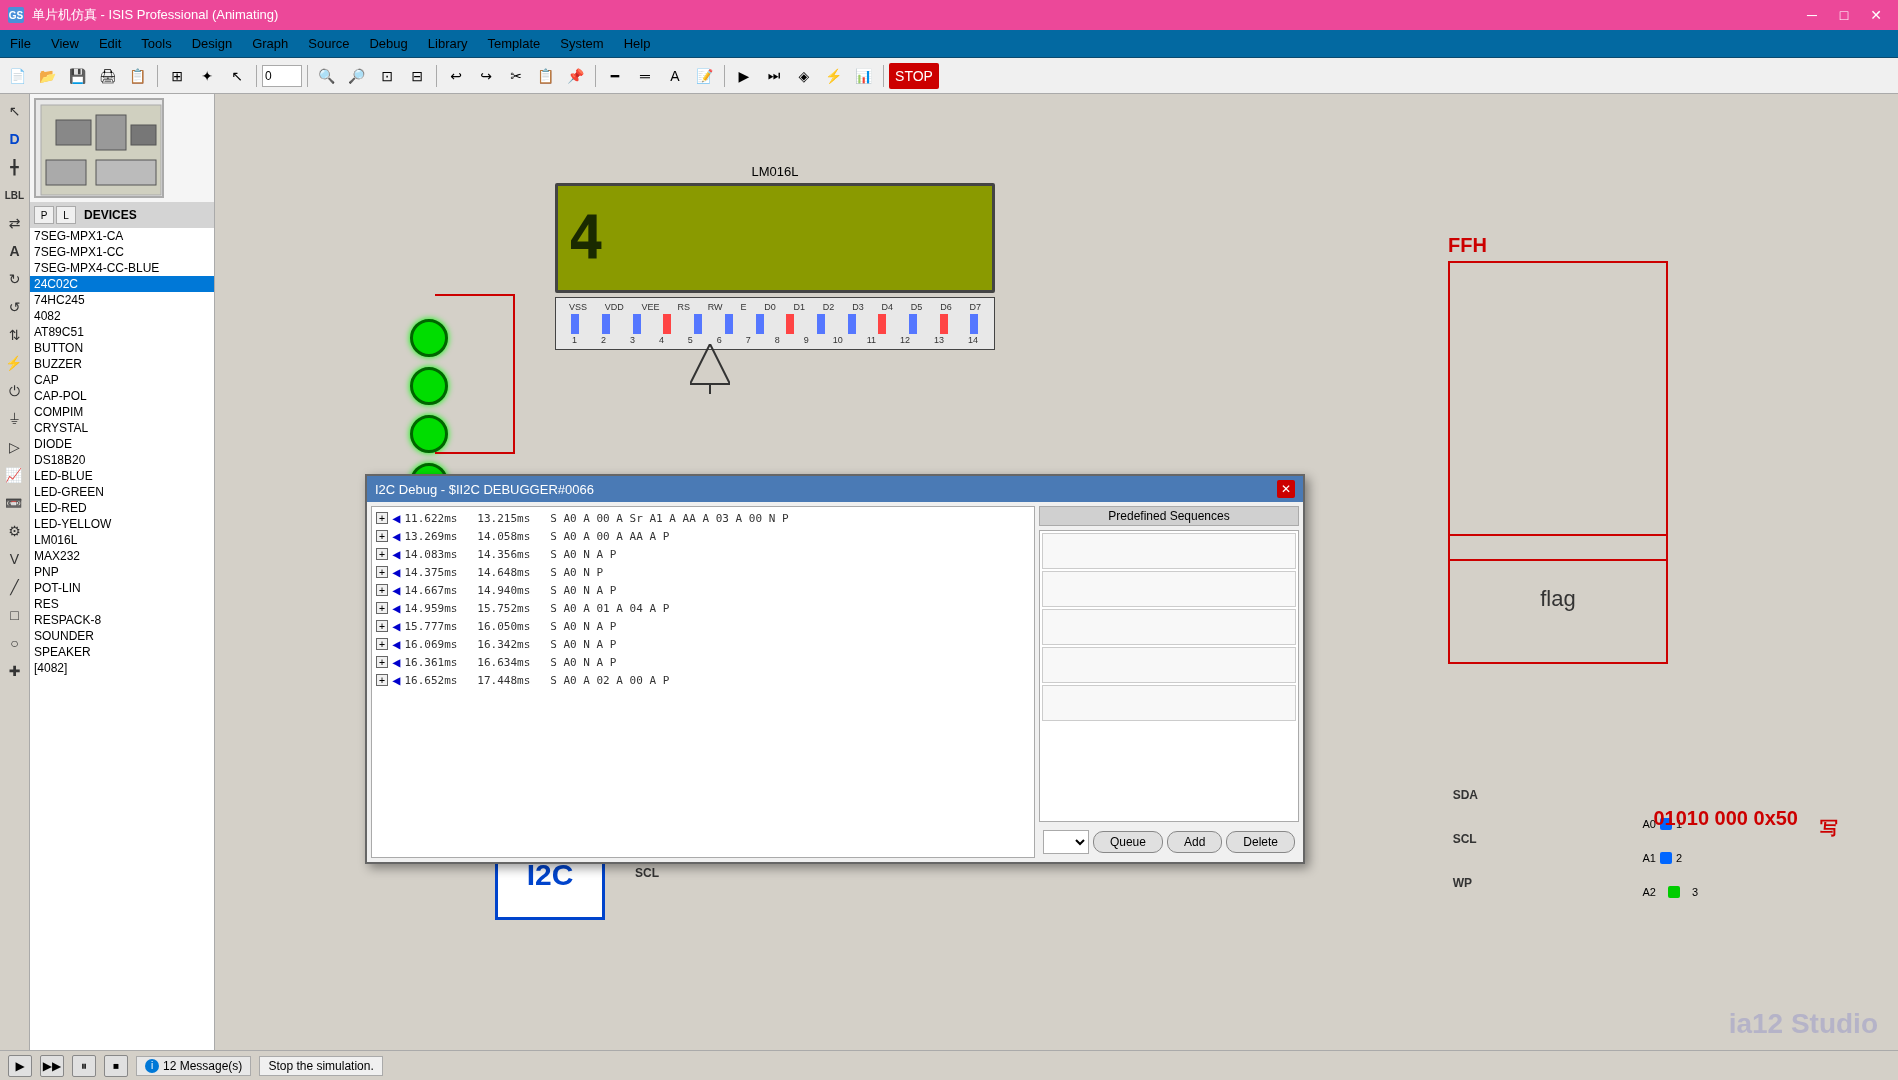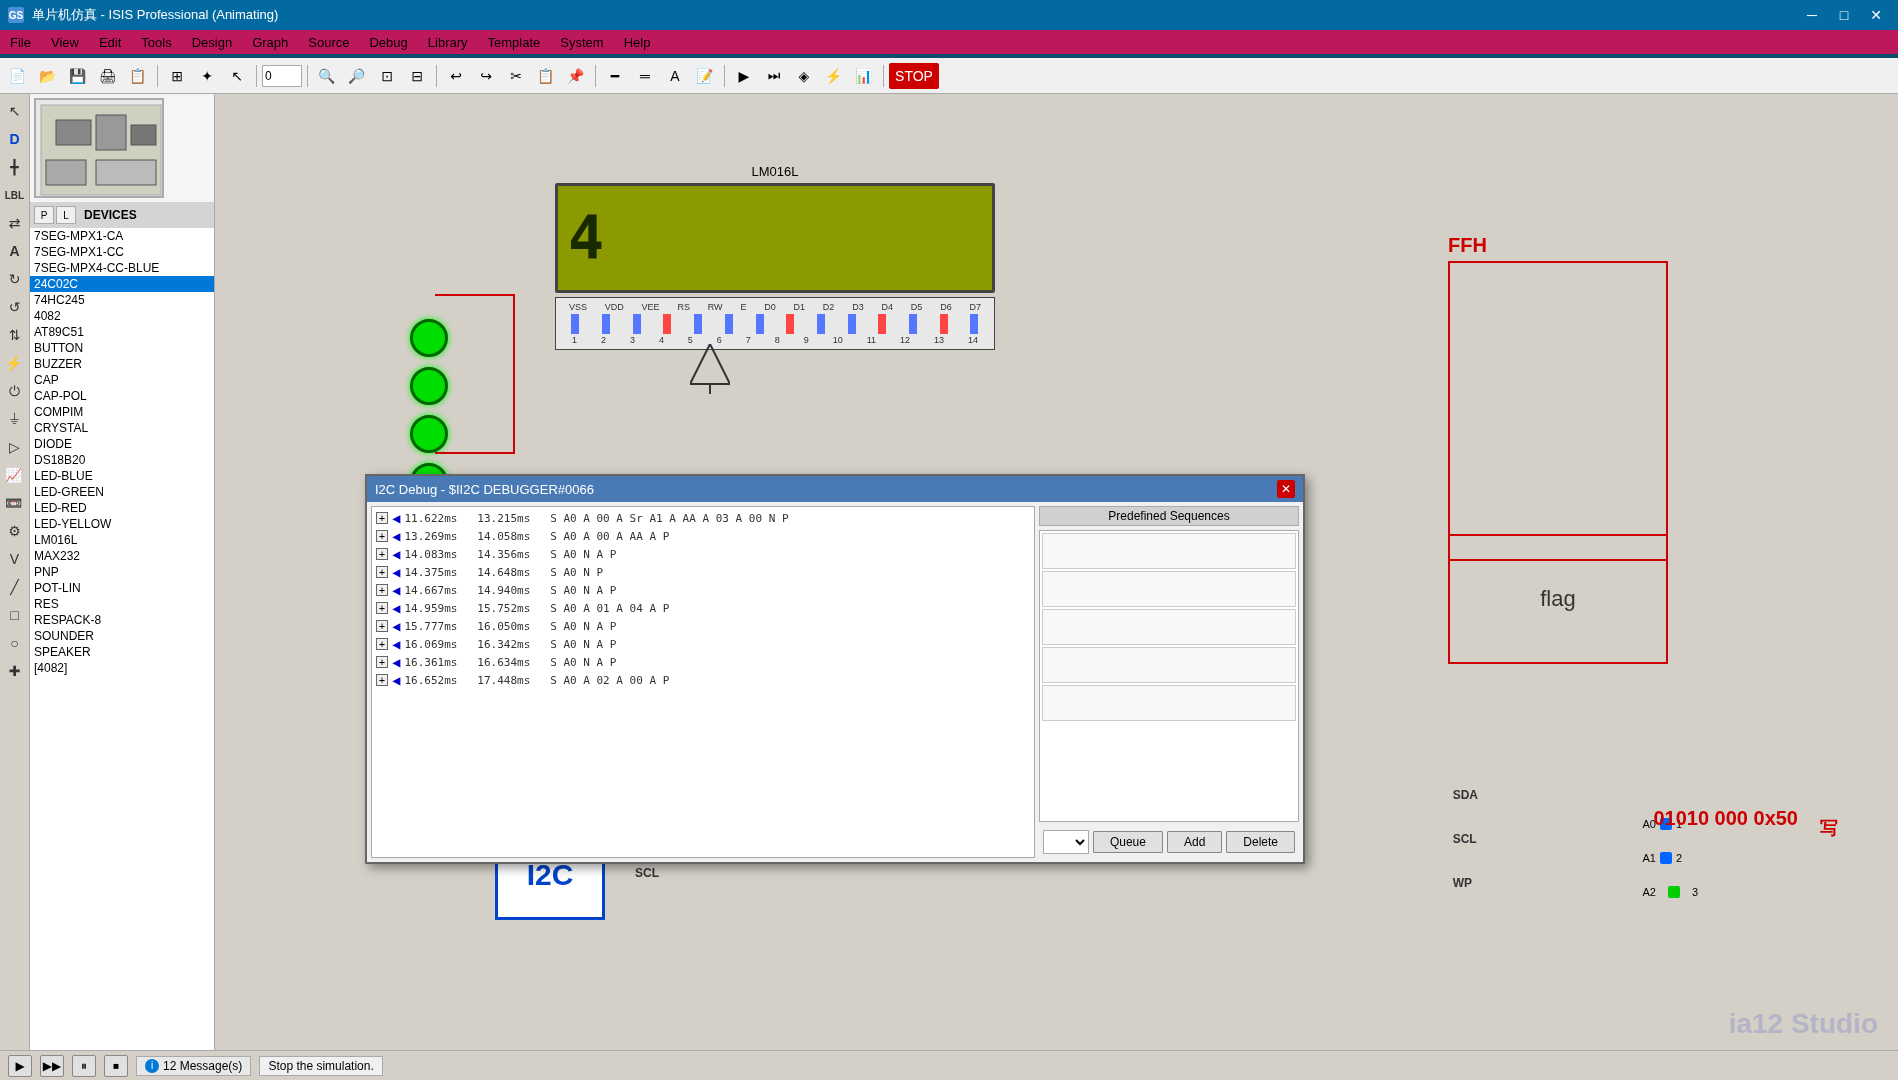--- a/index.html
+++ b/index.html
@@ -1,26 +1,26 @@
 <!DOCTYPE html>
 <html><head>
   <meta charset="utf-8">
   <style>
     * { box-sizing: border-box; margin: 0; padding: 0; }
     body { font-family: 'Segoe UI', Tahoma, Geneva, Verdana, sans-serif; font-size: 12px; background: #c0c0c0; overflow: hidden; width: 1898px; height: 1080px; }
     
     
-    #title-bar { background: #0369a1; color: white; height: 30px; display: flex; align-items: center; padding: 0 8px; justify-content: space-between; }
+    #title-bar { background: #ec4899; color: white; height: 30px; display: flex; align-items: center; padding: 0 8px; justify-content: space-between; }
     #title-bar .title { display: flex; align-items: center; gap: 8px; font-size: 13px; }
     #title-bar .title-icon { width: 16px; height: 16px; background: #4a90d9; border-radius: 2px; display: flex; align-items: center; justify-content: center; color: white; font-size: 10px; font-weight: bold; }
     #title-controls { display: flex; gap: 4px; }
     #title-controls button { background: transparent; border: none; color: white; width: 28px; height: 22px; cursor: pointer; font-size: 14px; display: flex; align-items: center; justify-content: center; }
     
     
-    #menu-bar { background: #be185d; height: 28px; display: flex; align-items: center; border-bottom: 4px solid #0c4a6e; }
+    #menu-bar { background: #0369a1; height: 28px; display: flex; align-items: center; border-bottom: 1px solid #0c4a6e; }
     .menu-item { padding: 4px 10px; cursor: pointer; height: 100%; display: flex; align-items: center; font-size: 13px; }
     
     
     #toolbar { background: #f0f0f0; height: 36px; display: flex; align-items: center; border-bottom: 1px solid #aaa; padding: 0 4px; gap: 2px; }
     .tb-btn { width: 28px; height: 26px; background: transparent; border: 1px solid transparent; cursor: pointer; display: flex; align-items: center; justify-content: center; font-size: 14px; border-radius: 2px; }
     .tb-sep { width: 1px; height: 22px; background: #aaa; margin: 0 3px; }
     .tb-input { width: 40px; height: 22px; border: 1px solid #aaa; padding: 0 2px; font-size: 12px; }
     
     
     #main { display: flex; height: calc(1080px - 30px - 28px - 36px - 30px); }
@@ -62,21 +62,21 @@
     #i2c-queued-header { background: #ddd; padding: 2px 6px; font-size: 12px; border-bottom: 1px solid #aaa; }
     #i2c-queued-content { height: 80px; background: white; }
     
     #i2c-right { width: 260px; display: flex; flex-direction: column; gap: 4px; }
     #predefined-header { background: #d0d0d0; border: 1px solid #aaa; padding: 2px 6px; font-size: 12px; text-align: center; }
     #predefined-content { flex: 1; background: white; border: 1px solid #aaa; display: flex; flex-direction: column; gap: 2px; padding: 2px; }
     .pred-item { height: 36px; border: 1px solid #ccc; background: #f8f8f8; }
     
     #i2c-bottom-controls { display: flex; gap: 4px; align-items: center; padding: 4px; }
     #i2c-dropdown { flex: 1; height: 24px; border: 1px solid #aaa; background: white; font-size: 12px; }
-    .i2c-btn { padding: 3px 16px; background: #e0e0e0; border: 1px solid #888; cursor: pointer; font-size: 12px; border-radius: 1px; }
+    .i2c-btn { padding: 3px 16px; background: #e0e0e0; border: 1px solid #888; cursor: pointer; font-size: 12px; border-radius: 10px; }
     .i2c-btn:disabled { color: #888; cursor: default; }
     
     
     #status-bar { height: 30px; background: #d4d0c8; border-top: 1px solid #aaa; display: flex; align-items: center; padding: 0 8px; gap: 8px; }
     #status-bar button { width: 24px; height: 22px; background: #e0e0e0; border: 1px solid #888; cursor: pointer; display: flex; align-items: center; justify-content: center; font-size: 12px; border-radius: 2px; }
     #status-info { display: flex; align-items: center; gap: 4px; background: #e8e8e8; border: 1px solid #aaa; padding: 2px 8px; }
     #status-info .info-icon { width: 14px; height: 14px; background: #0078d7; border-radius: 50%; color: white; font-size: 10px; display: flex; align-items: center; justify-content: center; }
     #status-msg { background: #f0f0f0; border: 1px solid #aaa; padding: 2px 8px; }
     
     

